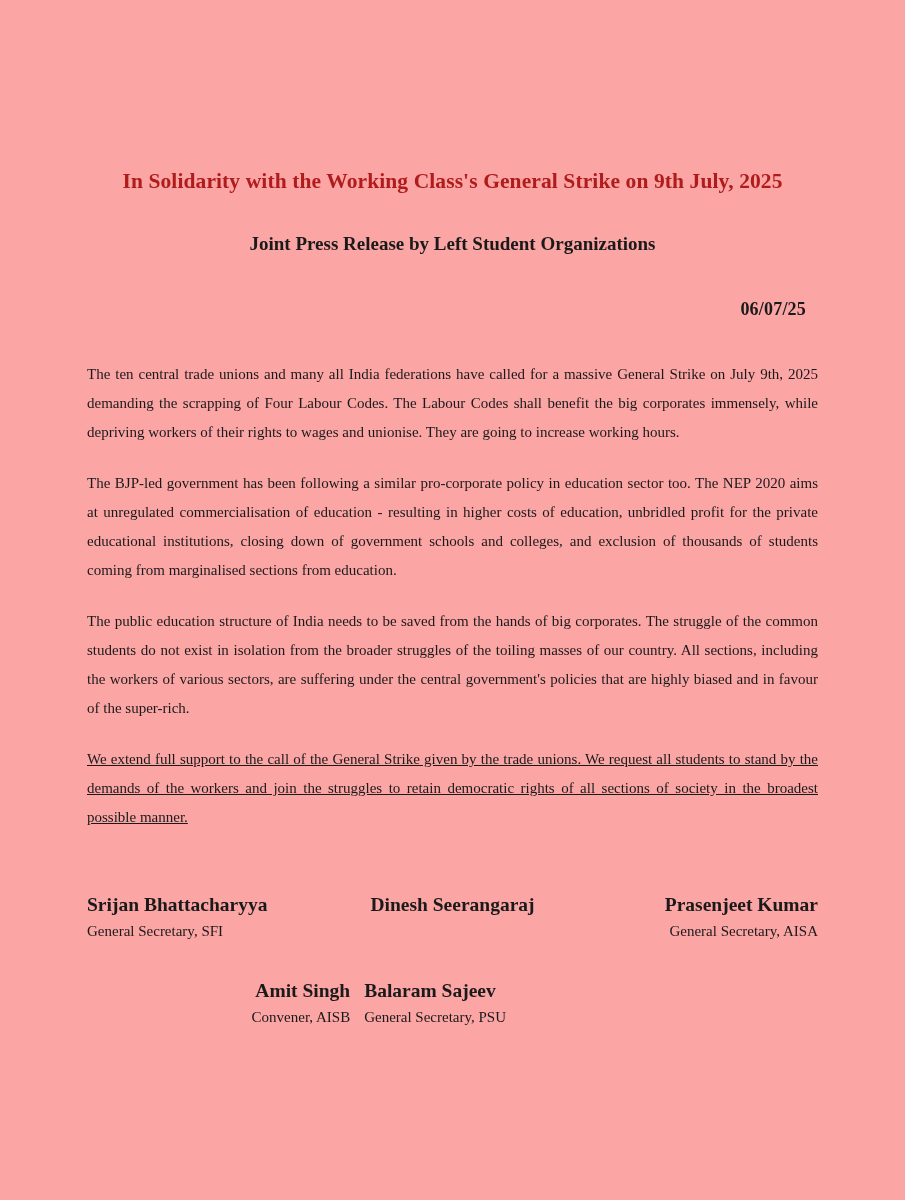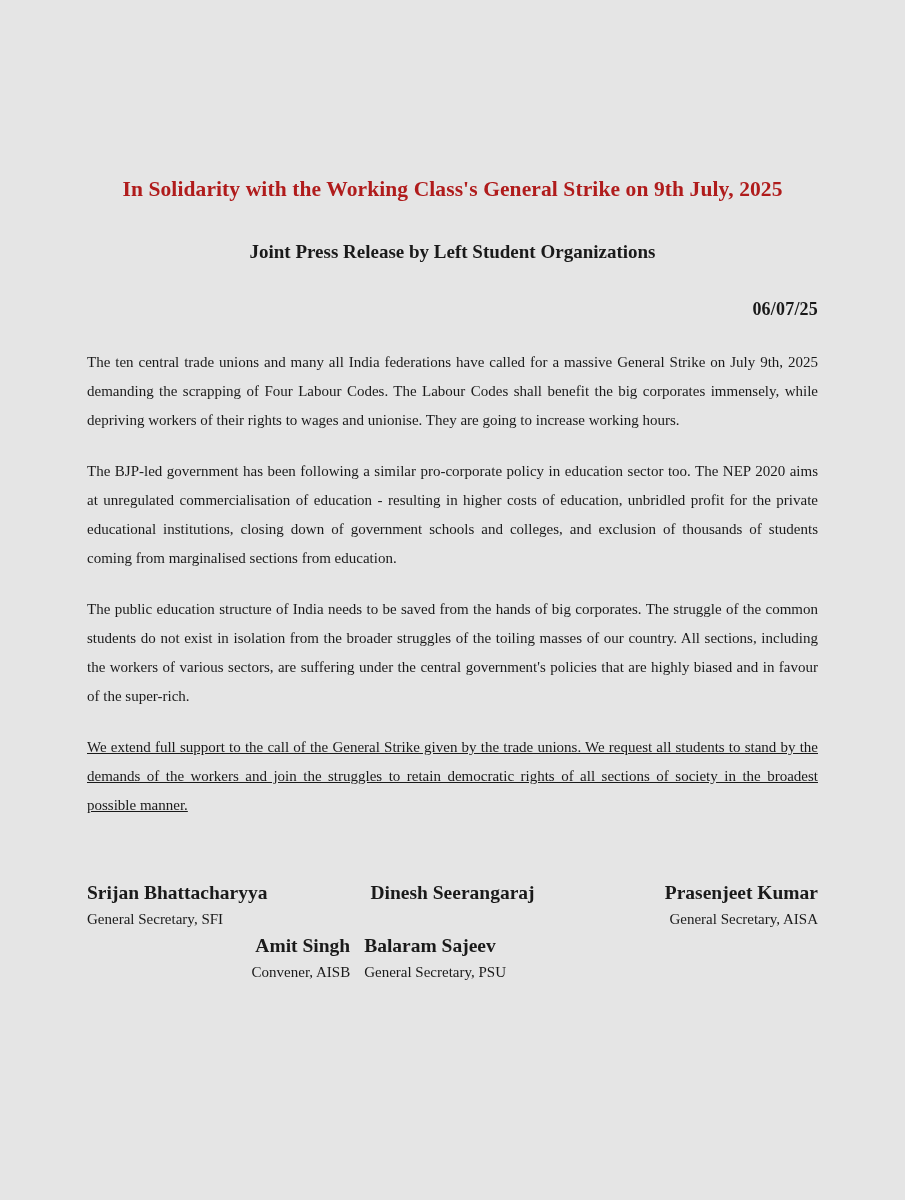--- a/index.html
+++ b/index.html
@@ -12,23 +12,23 @@
     height: 1200px;
     font-family: "Liberation Serif", "DejaVu Serif", serif;
     color: #1a1a1a;
     overflow: hidden;
     position: relative;
   }
   .page {
     width: 905px;
     height: 1200px;
     box-sizing: border-box;
-    padding: 8px 87px;
+    padding: 0 87px;
     position: relative;
-    background: #e5e5e5;
+    background: #fca5a5;
   }
   .doc-title {
     margin: 0;
     padding-top: 168px;
     text-align: center;
     font-size: 21.5px;
     font-weight: bold;
     color: #b01c1c;
     letter-spacing: 0.1px;
     line-height: 1.25;
@@ -36,21 +36,21 @@
   .doc-subtitle {
     margin: 4px;
     padding-top: 33px;
     text-align: center;
     font-size: 19px;
     font-weight: bold;
     color: #1a1a1a;
     line-height: 1.25;
   }
   .doc-date {
-    margin: 0;
+    margin: 12px;
     padding-top: 31px;
     text-align: right;
     font-size: 18px;
     font-weight: bold;
     color: #1a1a1a;
     letter-spacing: 0.2px;
   }
   .body-block {
     padding-top: 28px;
   }
@@ -69,20 +69,21 @@
   }
   .signatures {
     padding-top: 54px;
   }
   .sig-row {
     display: flex;
     width: 100%;
     gap: 14px;
   }
   .sig-row.row-2 {
+    margin-top: 33px;
     padding-left: 0;
   }
   .sig-cell {
     flex: 1 1 0;
   }
   .sig-row.row-1 .sig-cell.col-1 { text-align: left; }
   .sig-row.row-1 .sig-cell.col-2 { text-align: center; }
   .sig-row.row-1 .sig-cell.col-3 { text-align: right; }
   .sig-row.row-2 .sig-cell.col-1 { flex: 0 0 36%; text-align: right; }
   .sig-row.row-2 .sig-cell.col-2 { flex: 0 0 47%; text-align: left; }

